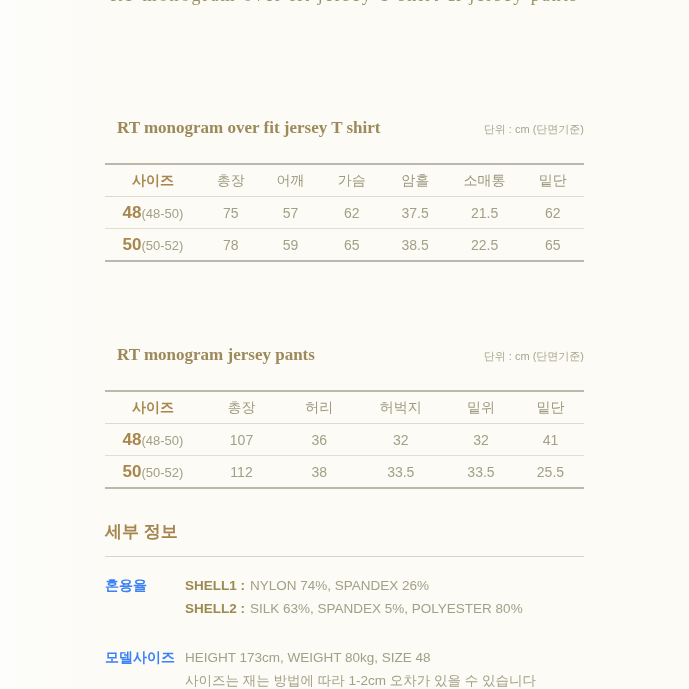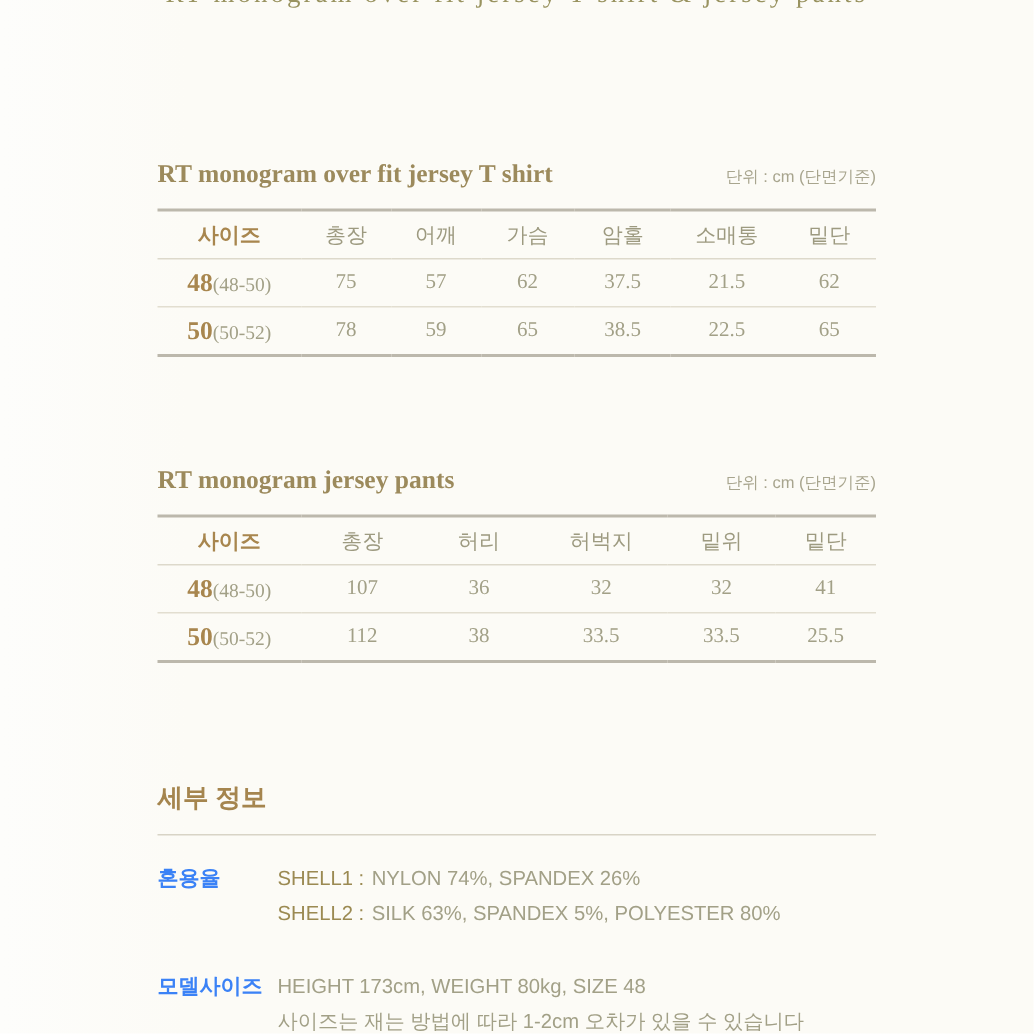--- a/index.html
+++ b/index.html
@@ -19,43 +19,42 @@
     display: block;
     margin-top: -15px;
     text-align: center;
     font-family: "Liberation Serif", "DejaVu Serif", serif;
     font-size: 18px; line-height: 21px;
     letter-spacing: 2px;
     color: #999360;
   }
   .section { position: absolute; left: 105px; width: 479px; }
   .sec-tshirt  { top: 102px; }
-  .sec-pants   { top: 306px; }
+  .sec-pants   { top: 329px; }
   .sec-details { top: 519px; }
 
   .table-head {
     display: flex; justify-content: space-between; align-items: baseline;
     margin-bottom: 9px;
   }
   .table-title {
-    margin: 0;
+    margin: 12px;
     font-family: "Liberation Serif", "DejaVu Serif", serif;
     font-weight: 700;
     font-size: 17px; line-height: 28px;
     color: #9c8a5c;
   }
   .unit {
     font-size: 11px;
     color: #a8a58e;
   }
   table {
     width: 100%;
     border-collapse: collapse;
     table-layout: fixed;
-    font-family: Liberation Serif, serif;
   }
   thead tr { border-top: 2px solid #bcb8ac; border-bottom: 1px solid #ddd9cb; }
   tbody tr { border-bottom: 1px solid #e2ded0; }
   tbody tr:last-child { border-bottom: 2px solid #bcb8ac; }
   th, td {
     height: 31px;
     text-align: center;
     vertical-align: middle;
     font-weight: 400;
     font-size: 14px;
@@ -77,21 +76,21 @@
   }
   .detail-row { display: flex; margin-top: 17px; }
   .detail-row.second { margin-top: 26px; }
   .detail-label {
     width: 80px; flex: 0 0 80px;
     font-size: 14px; line-height: 23px;
     font-weight: 700;
     color: #3b82f6;
   }
   .detail-value { flex: 1; font-size: 13.5px; line-height: 23px; color: #a2a087; }
-  .detail-value .line b { font-weight: 400; color: #9b8a52; margin-right: 5px; }
+  .detail-value .line b { font-weight: 700; color: #9b8a52; margin-right: 5px; }
   .detail-value .line { white-space: nowrap; }
 </style>
 </head>
 <body>
 
 <div class="top-clip">
   <span>RT monogram over fit jersey T shirt &amp; jersey pants</span>
 </div>
 
 <div class="section sec-tshirt">

